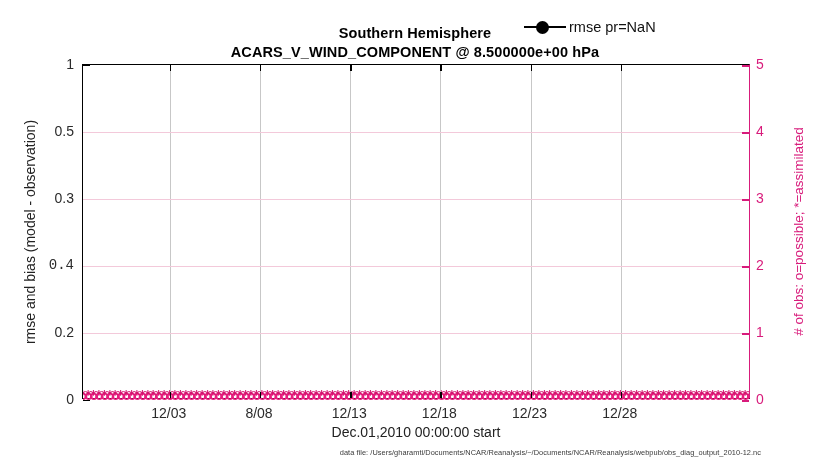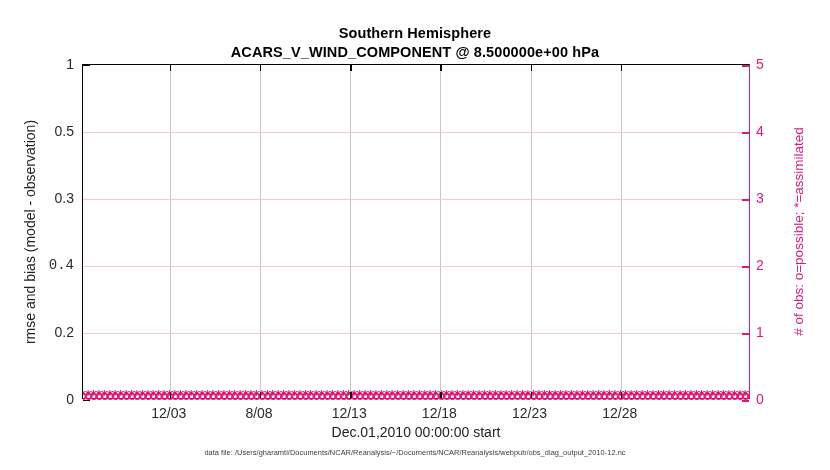--- a/index.html
+++ b/index.html
@@ -237,22 +237,22 @@
     color: #111;
     padding-left: 3px;
     white-space: nowrap;
   }
 
   
   #footer {
     position: absolute;
     left: 0;
     top: 448px;
-    width: 830px;
-    text-align: center;
+    width: 761px;
+    text-align: right;
     font-size: 7.4px;
     color: #3a3a3a;
     letter-spacing: 0.05px;
   }
 </style>
 </head>
 <body>
 
 <div id="title-block">
   <div class="tline" id="title-line-1">Southern Hemisphere</div>
@@ -549,20 +549,27 @@
 
 <div id="ylabel-left-title" style="left:12px;top:64px;">
   <span>rmse and bias (model - observation)</span>
 </div>
 <div id="ylabel-right-title" style="left:780px;top:64px;">
   <span># of obs: o=possible; *=assimilated</span>
 </div>
 <div id="xlabel-title">Dec.01,2010 00:00:00 start</div>
 
 <div id="legend">
+  <div class="legend-row">
+    <span class="legend-sample">
+      <span class="legend-line rmse"></span>
+      <span class="legend-mark circ"></span>
+    </span>
+    <span class="legend-text">rmse pr=NaN</span>
+  </div>
 </div>
 
 <div id="footer">data file: /Users/gharamti/Documents/NCAR/Reanalysis/~/Documents/NCAR/Reanalysis/webpub/obs_diag_output_2010-12.nc</div>
 
 <div class="xtick-text" style="left: 168.84px; top: 406px;">12/03</div>
 <div class="xtick-text" style="left: 259.02px; top: 406px;">8/08</div>
 <div class="xtick-text" style="left: 349.2px; top: 406px;">12/13</div>
 <div class="xtick-text" style="left: 439.38px; top: 406px;">12/18</div>
 <div class="xtick-text" style="left: 529.56px; top: 406px;">12/23</div>
 <div class="xtick-text" style="left: 619.74px; top: 406px;">12/28</div>

